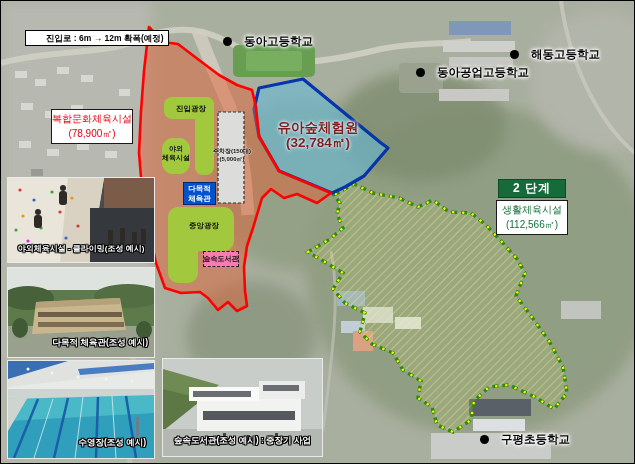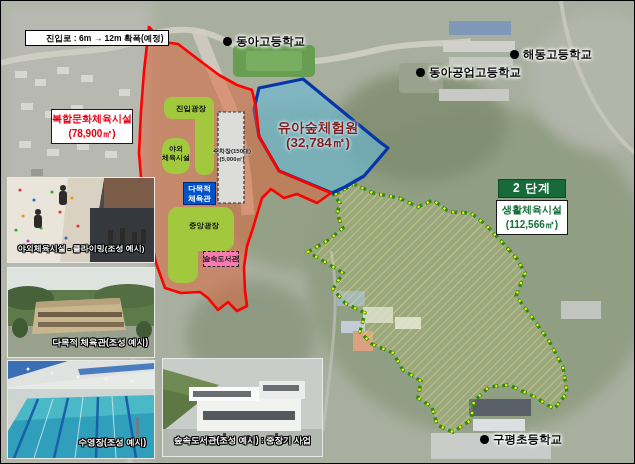--- a/index.html
+++ b/index.html
@@ -1,30 +1,30 @@
 <!DOCTYPE html>
 <html><head>
 <meta charset="utf-8">
 <style>
   html,body{margin:0;padding:0;background:#fff;}
   .stage{position:relative;width:635px;height:464px;overflow:hidden;border:1px solid #000;
          font-family:"Liberation Sans","DejaVu Sans",sans-serif;background:#a9af9f;box-sizing:border-box;}
   .abs{position:absolute;}
   svg{display:block;}
   
-  .school{display:flex;align-items:center;gap:4px;font-weight:bold;font-size:11.5px;color:#000;
+  .school{display:flex;align-items:center;gap:12px;font-weight:bold;font-size:11.5px;color:#000;
           text-shadow:0 0 2px #fff,0 0 3px #fff,0 0 4px #fff,0 0 5px #fff;white-space:nowrap;}
   .dot{width:9px;height:9px;border-radius:50%;background:#000;flex:0 0 auto;}
   .entry-note{background:#fff;border:1px solid #000;font-weight:bold;font-size:8.5px;color:#000;
               padding:1px 4px;white-space:nowrap;line-height:12px;}
   .phase-title{color:#fff;font-weight:bold;font-size:12px;display:flex;align-items:center;
                justify-content:center;letter-spacing:1px;}
   .pt-red{background:#cf0f1f;border:1px solid #8e0a14;}
   .pt-green{background:#176b3a;border:1px solid #0e4a27;}
-  .info-box{background:#fff;border:1px solid #1a1a1a;text-align:center;font-weight:bold;
+  .info-box{background:#fff;border:1px solid #1a1a1a;text-align:center;font-weight:normal;
             font-size:10px;line-height:14.5px;display:flex;flex-direction:column;justify-content:center;}
   .info-red{color:#e60012;}
   .info-green{color:#15703a;}
   .forest-label{color:#7f1d1d;font-weight:bold;font-size:13.5px;line-height:15px;text-align:center;
                 text-shadow:0 0 2px #cfe9f2,0 0 3px #cfe9f2,0 0 4px #cfe9f2;white-space:nowrap;}
   .feat{font-weight:bold;color:#111;text-align:center;white-space:nowrap;}
   .feat-2l{white-space:normal;}
   .gym-box{background:#0052cc;border:1px solid #002a6e;color:#fff;font-weight:bold;font-size:7.5px;
            line-height:9.5px;text-align:center;display:flex;flex-direction:column;justify-content:center;}
   .lib-box{background:#f97bb1;border:1px dashed #222;color:#111;font-weight:bold;font-size:7px;

